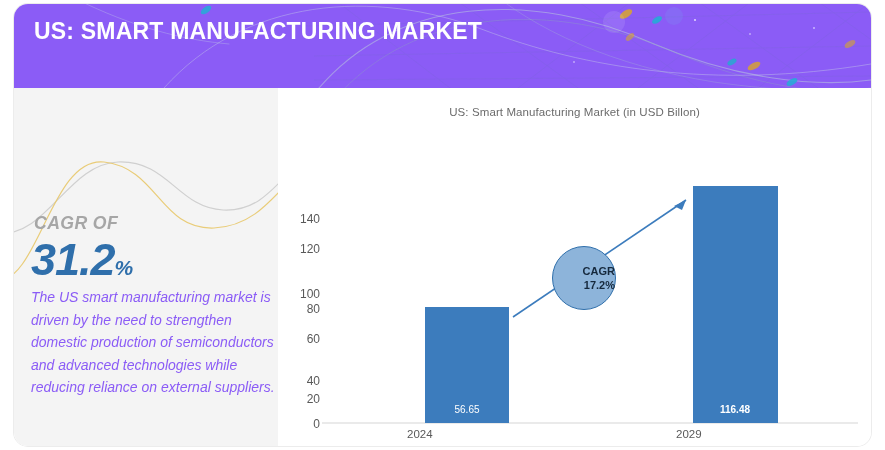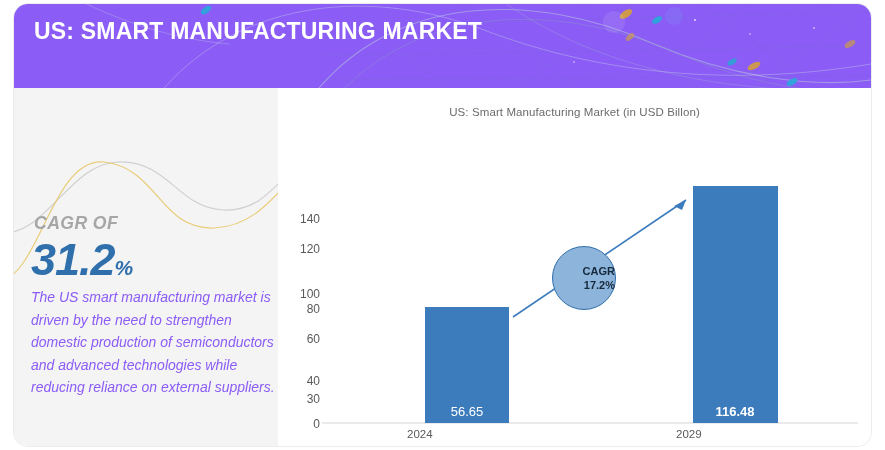--- a/index.html
+++ b/index.html
@@ -65,21 +65,21 @@
     position:absolute;width:42px;text-align:right;
     color:#595959;font-size:12px;
   }
   .xtick{
     position:absolute;width:120px;text-align:left;
     color:#595959;font-size:11.5px;top:340px;
   }
   .bar{position:absolute;background:#3c7cbd;}
   .bar-label{
     position:absolute;width:120px;text-align:center;
-    color:#ffffff;font-size:13px;
+    color:#ffffff;font-size:10px;
   }
   .bubble{
     position:absolute;left:274px;top:158px;width:62px;height:62px;
     border-radius:50%;background:#8db4da;border:1.6px solid #2f6fab;
     display:flex;flex-direction:column;align-items:flex-end;justify-content:center;
     line-height:14px;
   }
   .bubble span{color:#15283c;font-size:11px;font-weight:bold;}
 </style>
 </head>
@@ -153,21 +153,21 @@
         <line x1="235" y1="229" x2="408" y2="112" stroke="#3c7cbd" stroke-width="1.6"></line>
         <path d="M408,112 L396,118 L404,122 Z" fill="#3c7cbd"></path>
       </svg>
 
       <div class="ytick" style="left:0px;top:124px;">140</div>
       <div class="ytick" style="left:0px;top:154px;">120</div>
       <div class="ytick" style="left:0px;top:184px;margin-top:15px;">100</div>
       <div class="ytick" style="left:0px;top:214px;">80</div>
       <div class="ytick" style="left:0px;top:244px;">60</div>
       <div class="ytick" style="left:0px;top:274px;margin-top:12px;">40</div>
-      <div class="ytick" style="left:0px;top:304px;">30</div>
+      <div class="ytick" style="left:0px;top:304px;">20</div>
       <div class="ytick" style="left:0px;top:329px;">0</div>
 
       <div class="bar" style="left:147px;top:219px;width:84px;height:116px;"></div>
       <div class="bar" style="left:415px;top:98px;width:85px;height:237px;"></div>
 
       <div class="bar-label" style="left:129px;top:316px;">56.65</div>
       <div class="bar-label" style="left:397px;top:316px;font-weight:bold;">116.48</div>
 
       <div class="xtick" style="left:129px;">2024</div>
       <div class="xtick" style="left:398px;">2029</div>

